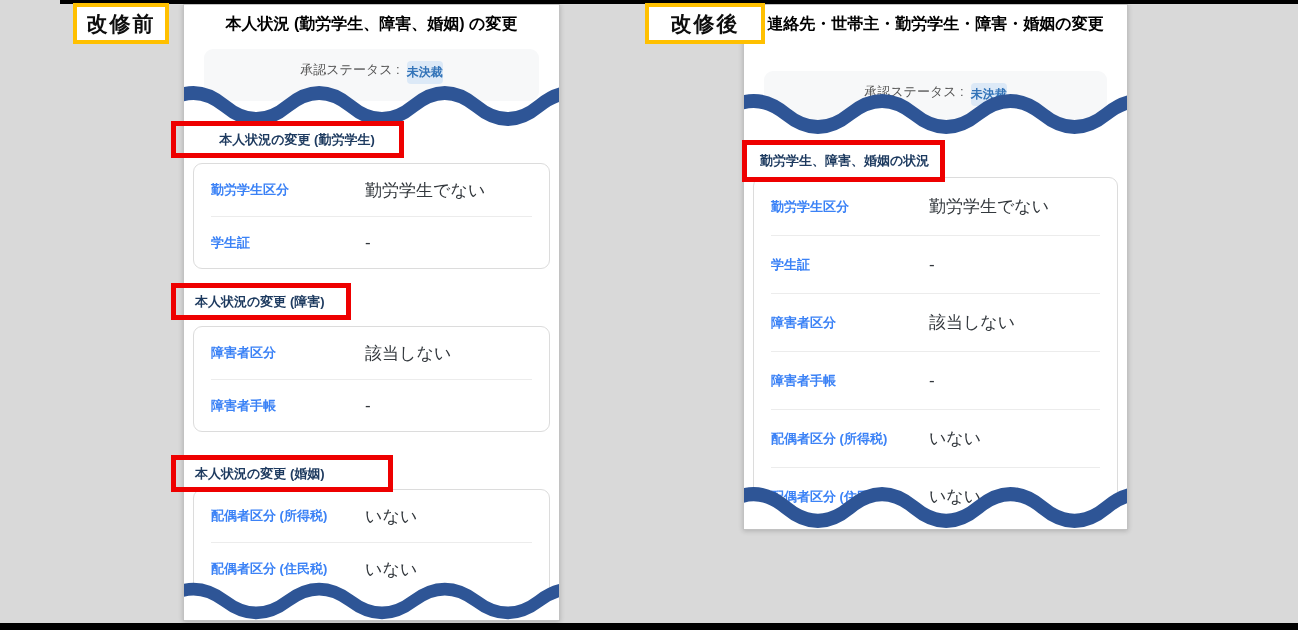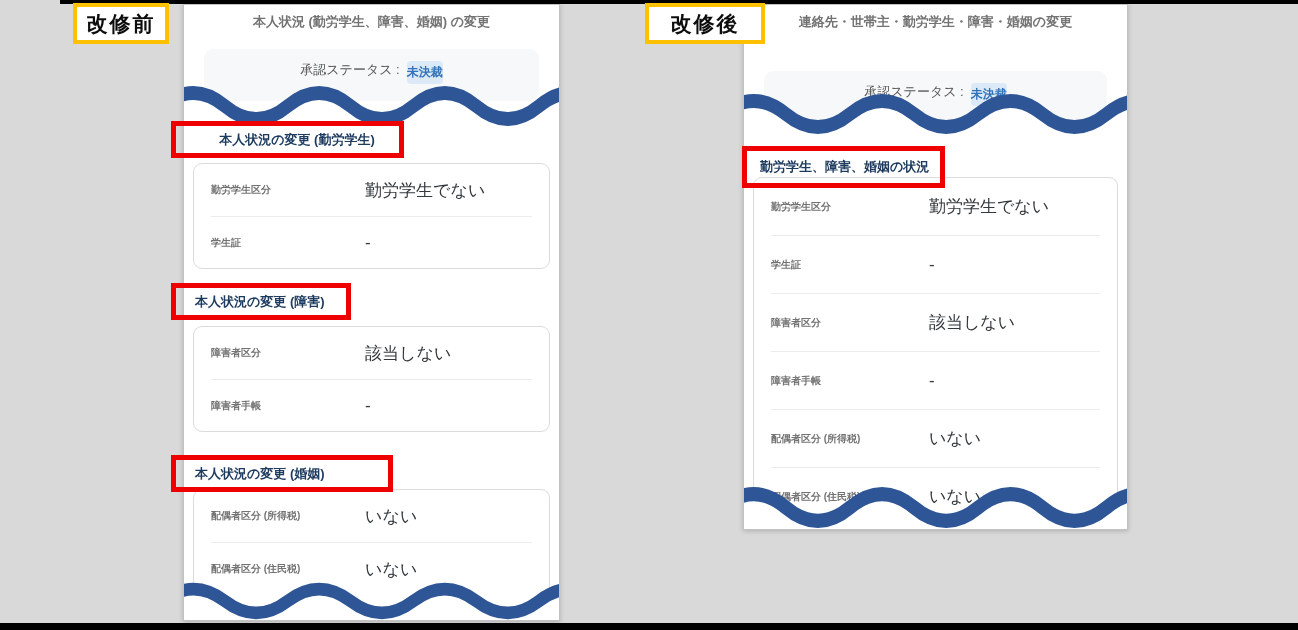--- a/index.html
+++ b/index.html
@@ -13,21 +13,21 @@
     font-size:21px;font-weight:600;color:#0d0d0d;letter-spacing:2px;z-index:5;}
   #tag-before{left:73px;width:96px;}
   #tag-after{left:645px;width:120px;}
 
   .panel{position:absolute;top:4px;background:#fff;border:1px solid #c2c2c2;
     box-shadow:0 1px 5px rgba(0,0,0,.20);box-sizing:border-box;overflow:hidden;}
   #panel-before{left:183px;width:377px;height:617px;}
   #panel-after{left:743px;width:385px;height:526px;}
 
   .panel-title{position:absolute;top:8px;left:0;right:0;text-align:center;
-    font-size:13px;font-weight:bold;color:#737373;padding:0 13px;line-height:1.4;}
+    font-size:16px;font-weight:bold;color:#000000;padding:0 13px;line-height:1.4;}
 
   .status-strip{position:absolute;left:20px;right:20px;background:#f7f8f9;border-radius:9px;}
   #panel-before .status-strip{top:44px;height:52px;}
   #panel-after  .status-strip{top:66px;height:54px;}
   .status-line{position:absolute;left:0;right:0;text-align:center;font-size:13px;color:#555;}
   #panel-before .status-line{top:56px;}
   #panel-after  .status-line{top:78px;}
   .badge{display:inline-block;background:#dce9f7;color:#3273b8;font-size:12px;font-weight:bold;
     padding:3px 0;border-radius:4px;margin-left:7px;vertical-align:-2px;}
 
@@ -40,31 +40,31 @@
   .card{position:absolute;left:9px;right:9px;background:#fff;border:1px solid #dcdcdc;
     border-radius:9px;padding:0 17px;box-sizing:border-box;}
   #b-card-0{top:158px;height:106px;}
   #b-card-1{top:321px;height:106px;}
   #b-card-2{top:484px;height:150px;}
   #a-card-0{top:172px;height:347px;}
   .row{display:flex;align-items:center;}
   #panel-before .row{height:52px;}
   #panel-after  .row{height:57px;}
   .row + .row{border-top:1px solid #ececec;}
-  .lbl{width:48%;font-size:10px;font-weight:bold;color:#737373;}
+  .lbl{width:48%;font-size:13px;font-weight:bold;color:#3b82f6;}
   .val{flex:1;font-size:17px;color:#33383d;}
 
   .red-box{position:absolute;border:5px solid #ee0000;box-sizing:border-box;z-index:6;
     display:flex;align-items:center;background:transparent;}
   .red-box .heading{font-size:13px;font-weight:bold;color:#1d3a5f;white-space:nowrap;}
   #b-box-0{left:171px;top:121px;width:233px;height:37px;justify-content:center;}
   #b-box-1{left:171px;top:283px;width:180px;height:37px;}
   #b-box-2{left:171px;top:455px;width:222px;height:37px;}
   #b-box-0 .heading,#b-box-1 .heading,#b-box-2 .heading{padding-left:19px;}
-  #a-box-0{left:742px;top:146px;width:203px;height:42px;}
+  #a-box-0{left:742px;top:140px;width:203px;height:42px;}
   #a-box-0 .heading{padding-left:13px;}
 </style>
 </head>
 <body>
 
 <svg width="0" height="0" style="position:absolute">
   <defs>
     <g id="wave-def">
       <path d="M-20 22 Q 11.5 -3 43 22 T 106 22 T 169 22 T 232 22 T 295 22 T 358 22 T 421 22 L 421 60 L -20 60 Z" fill="#ffffff" stroke="none"></path>
       <path d="M-20 22 Q 11.5 -3 43 22 T 106 22 T 169 22 T 232 22 T 295 22 T 358 22 T 421 22" fill="none" stroke="#2e5596" stroke-width="13" stroke-linecap="round"></path>

